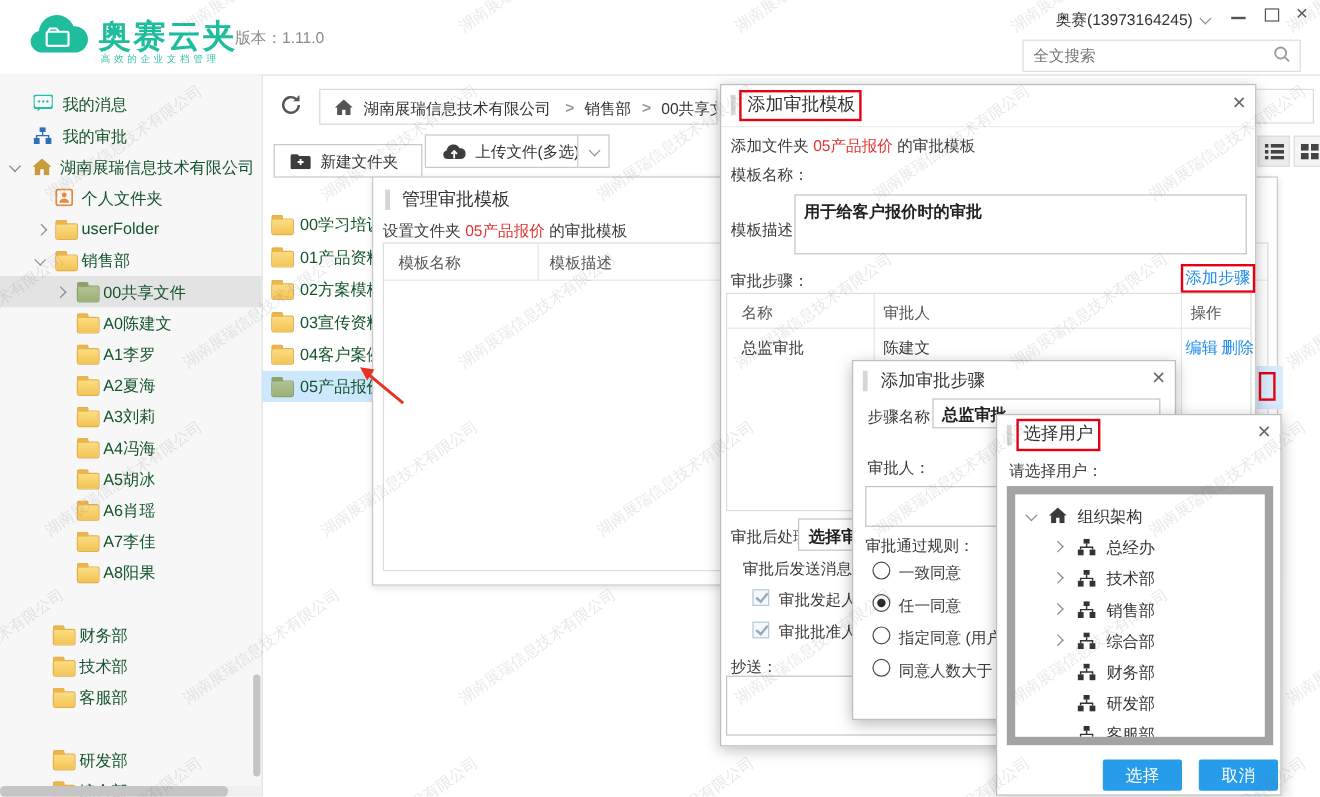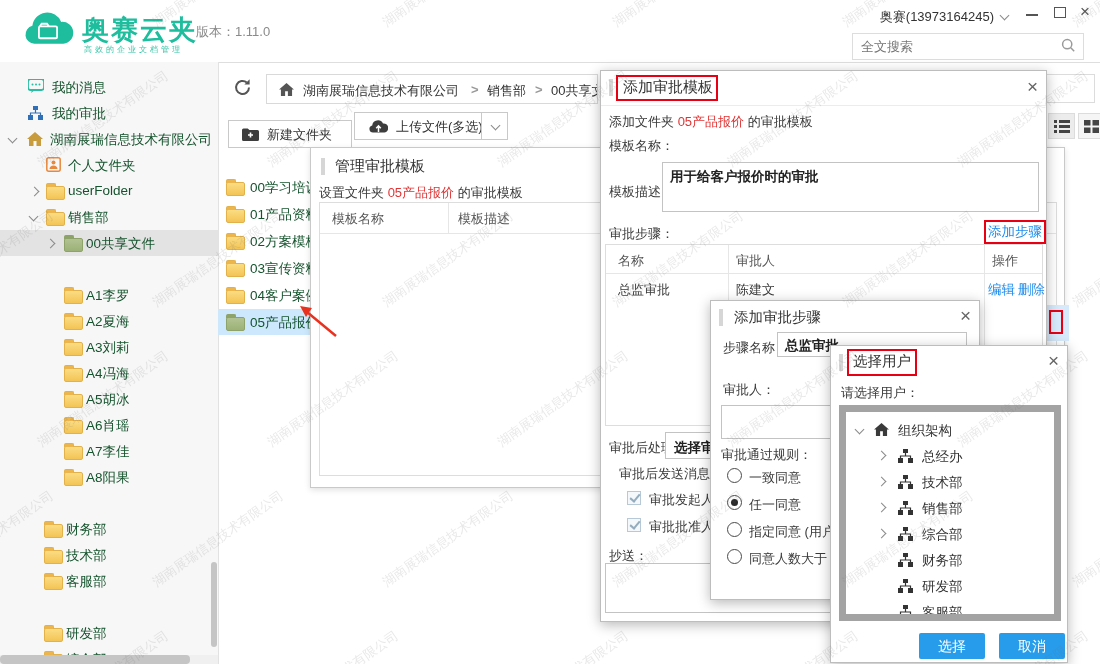--- a/index.html
+++ b/index.html
@@ -159,20 +159,24 @@
   <div class="srow" style="top:142px">
     <i class="chev down" style="left:30px;top:9px"></i>
     <span class="folder" style="left:46px;top:8px"></span>
     <span class="slabel" style="left:68px">销售部</span>
   </div>
   <div class="srow selected" style="top:168px">
     <i class="chev right" style="left:47px;top:10px"></i>
     <span class="folder green" style="left:64px;top:8px"></span>
     <span class="slabel" style="left:86px">00共享文件</span>
   </div>
+  <div class="srow" style="top:194px">
+      <span class="folder" style="left:64px;top:8px"></span>
+      <span class="slabel" style="left:86px">A0陈建文</span>
+    </div>
   <div class="srow" style="top:220px">
       <span class="folder" style="left:64px;top:8px"></span>
       <span class="slabel" style="left:86px">A1李罗</span>
     </div>
   <div class="srow" style="top:246px">
       <span class="folder" style="left:64px;top:8px"></span>
       <span class="slabel" style="left:86px">A2夏海</span>
     </div>
   <div class="srow" style="top:272px">
       <span class="folder" style="left:64px;top:8px"></span>

